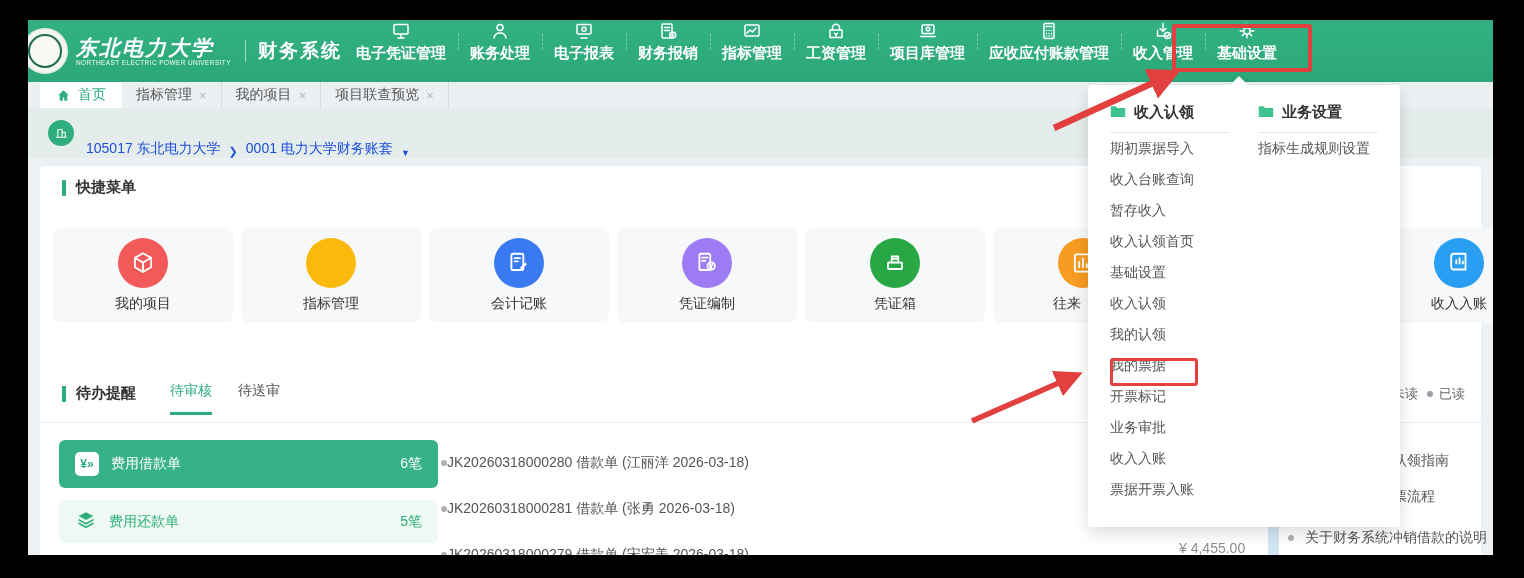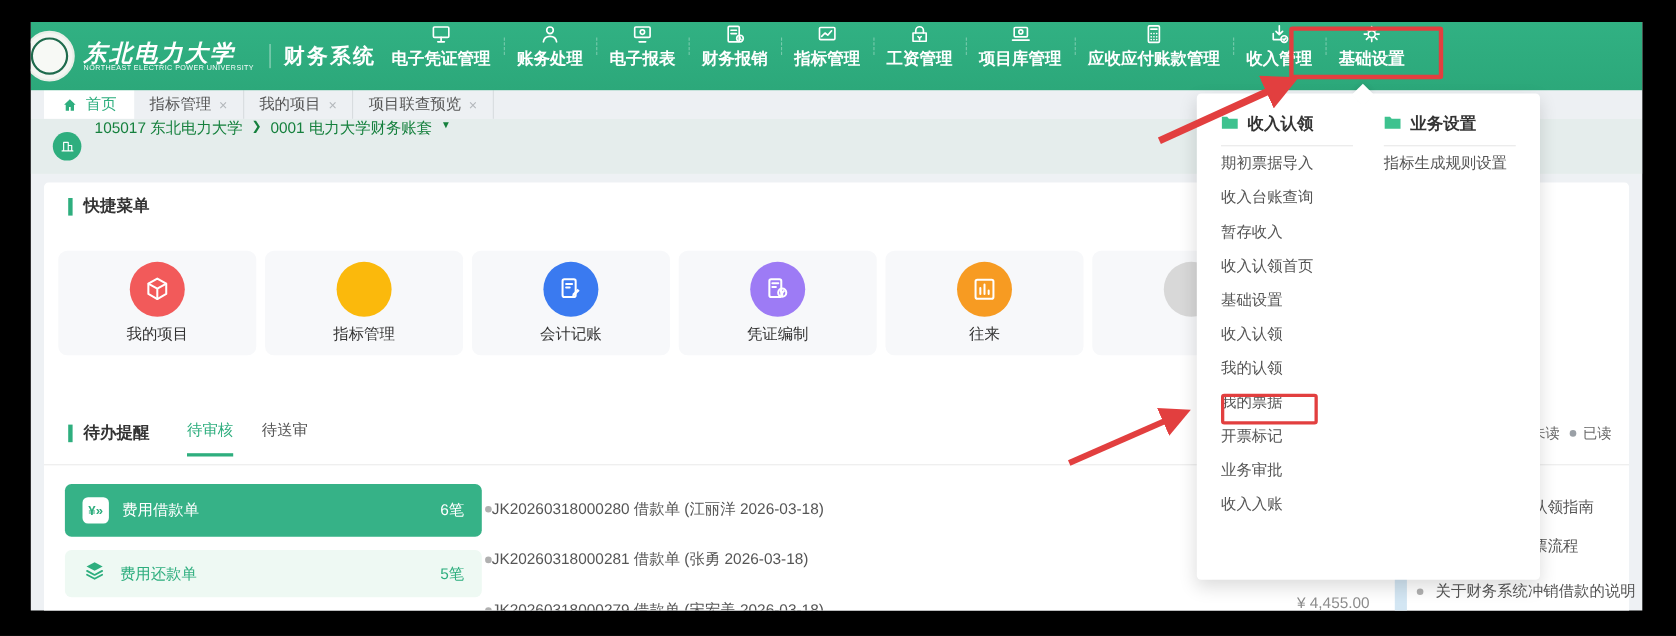--- a/index.html
+++ b/index.html
@@ -37,22 +37,22 @@
   .tab { display:flex; align-items:center; gap:7px; padding:0 14px; font-size:14px; color:#555; cursor:pointer; }
   .tab.active { background:#fff; color:#2eae7e; margin-left:12px; padding:0 16px; }
   .tab .close { color:#b3b7bb; font-size:13px; cursor:pointer; }
   .tab.sep { border-right:1px solid #d8dcdf; }
   .home-ico svg { display:block; }
 
   
   .crumbband { position:absolute; left:0; top:88px; width:100%; height:50px; background:#e5edec; }
   .crumb-ico { position:absolute; left:20px; top:12px; width:26px; height:26px; border-radius:50%;
     background:#2eae7e; display:flex; align-items:center; justify-content:center; }
-  .crumb-txt { position:absolute; left:58px; top:0; height:50px; display:flex; align-items:flex-start;
-    gap:8px; color:#15803d; font-size:14px; cursor:pointer; }
+  .crumb-txt { position:absolute; left:58px; top:0; height:50px; display:flex; align-items:flex-end;
+    gap:8px; color:#1d4ed8; font-size:14px; cursor:pointer; }
   .crumb-caret { font-size:9px; }
 
   
   .panel { position:absolute; background:#fff; border-radius:4px; }
   .panel-quick { left:12px; top:146px; width:1441px; height:232px; }
   .panel-todo  { left:12px; top:352px; width:1441px; height:210px; }
   .sec-head { position:absolute; left:22px; display:flex; align-items:center; gap:10px; }
   .sec-bar { width:4px; height:16px; background:#2eae7e; }
   .sec-title { font-size:15px; font-weight:bold; color:#333; }
 
@@ -302,20 +302,29 @@
           <svg width="26" height="26" viewBox="0 0 24 24" class="qglyph">
               <rect x="5" y="3.5" width="10" height="15" rx="1.5"></rect>
               <path d="M7.5 7h5M7.5 10h3"></path>
               <circle cx="15.8" cy="14.8" r="3.4"></circle>
               <path d="M14.4 13.4l1.4 1.6 1.4-1.6M15.8 15v2"></path>
             </svg>
         </div>
         <div class="qcard-label">凭证编制</div>
       </div>
       <div class="qcard">
+        <div class="qcard-circle" style="background:#27a844;">
+          <svg width="26" height="26" viewBox="0 0 24 24" class="qglyph">
+              <rect x="5.5" y="11.5" width="13" height="6" rx="1"></rect>
+              <path d="M9 11.5V6h6v5.5M9.8 8.2h4.4"></path>
+            </svg>
+        </div>
+        <div class="qcard-label">凭证箱</div>
+      </div>
+      <div class="qcard">
         <div class="qcard-circle" style="background:#f79b22;">
           <svg width="26" height="26" viewBox="0 0 24 24" class="qglyph">
               <rect x="4.5" y="4" width="15" height="16" rx="1.5"></rect>
               <path d="M8.5 16v-5M12 16V8M15.5 16v-3"></path>
             </svg>
         </div>
         <div class="qcard-label">往来</div>
       </div>
       <div class="qcard">
         <div class="qcard-circle" style="background:#d8d8d8;"></div>
@@ -408,20 +417,21 @@
       <div class="dd-item">收入台账查询</div>
       <div class="dd-item">暂存收入</div>
       <div class="dd-item">收入认领首页</div>
       <div class="dd-item">基础设置</div>
       <div class="dd-item">收入认领</div>
       <div class="dd-item">我的认领</div>
       <div class="dd-item">我的票据</div>
       <div class="dd-item">开票标记</div>
       <div class="dd-item">业务审批</div>
       <div class="dd-item">收入入账</div>
+      <div class="dd-item">票据开票入账</div>
     </div>
     <div class="dd-col dd-col2">
       <div class="dd-head">
         <span><svg width="16" height="14" viewBox="0 0 20 17">
               <path d="M1 2.5h6l2 2.2h10V16H1z" fill="#3ec28f"></path>
             </svg></span>
         <span>业务设置</span>
       </div>
       <div class="dd-item">指标生成规则设置</div>
     </div>

